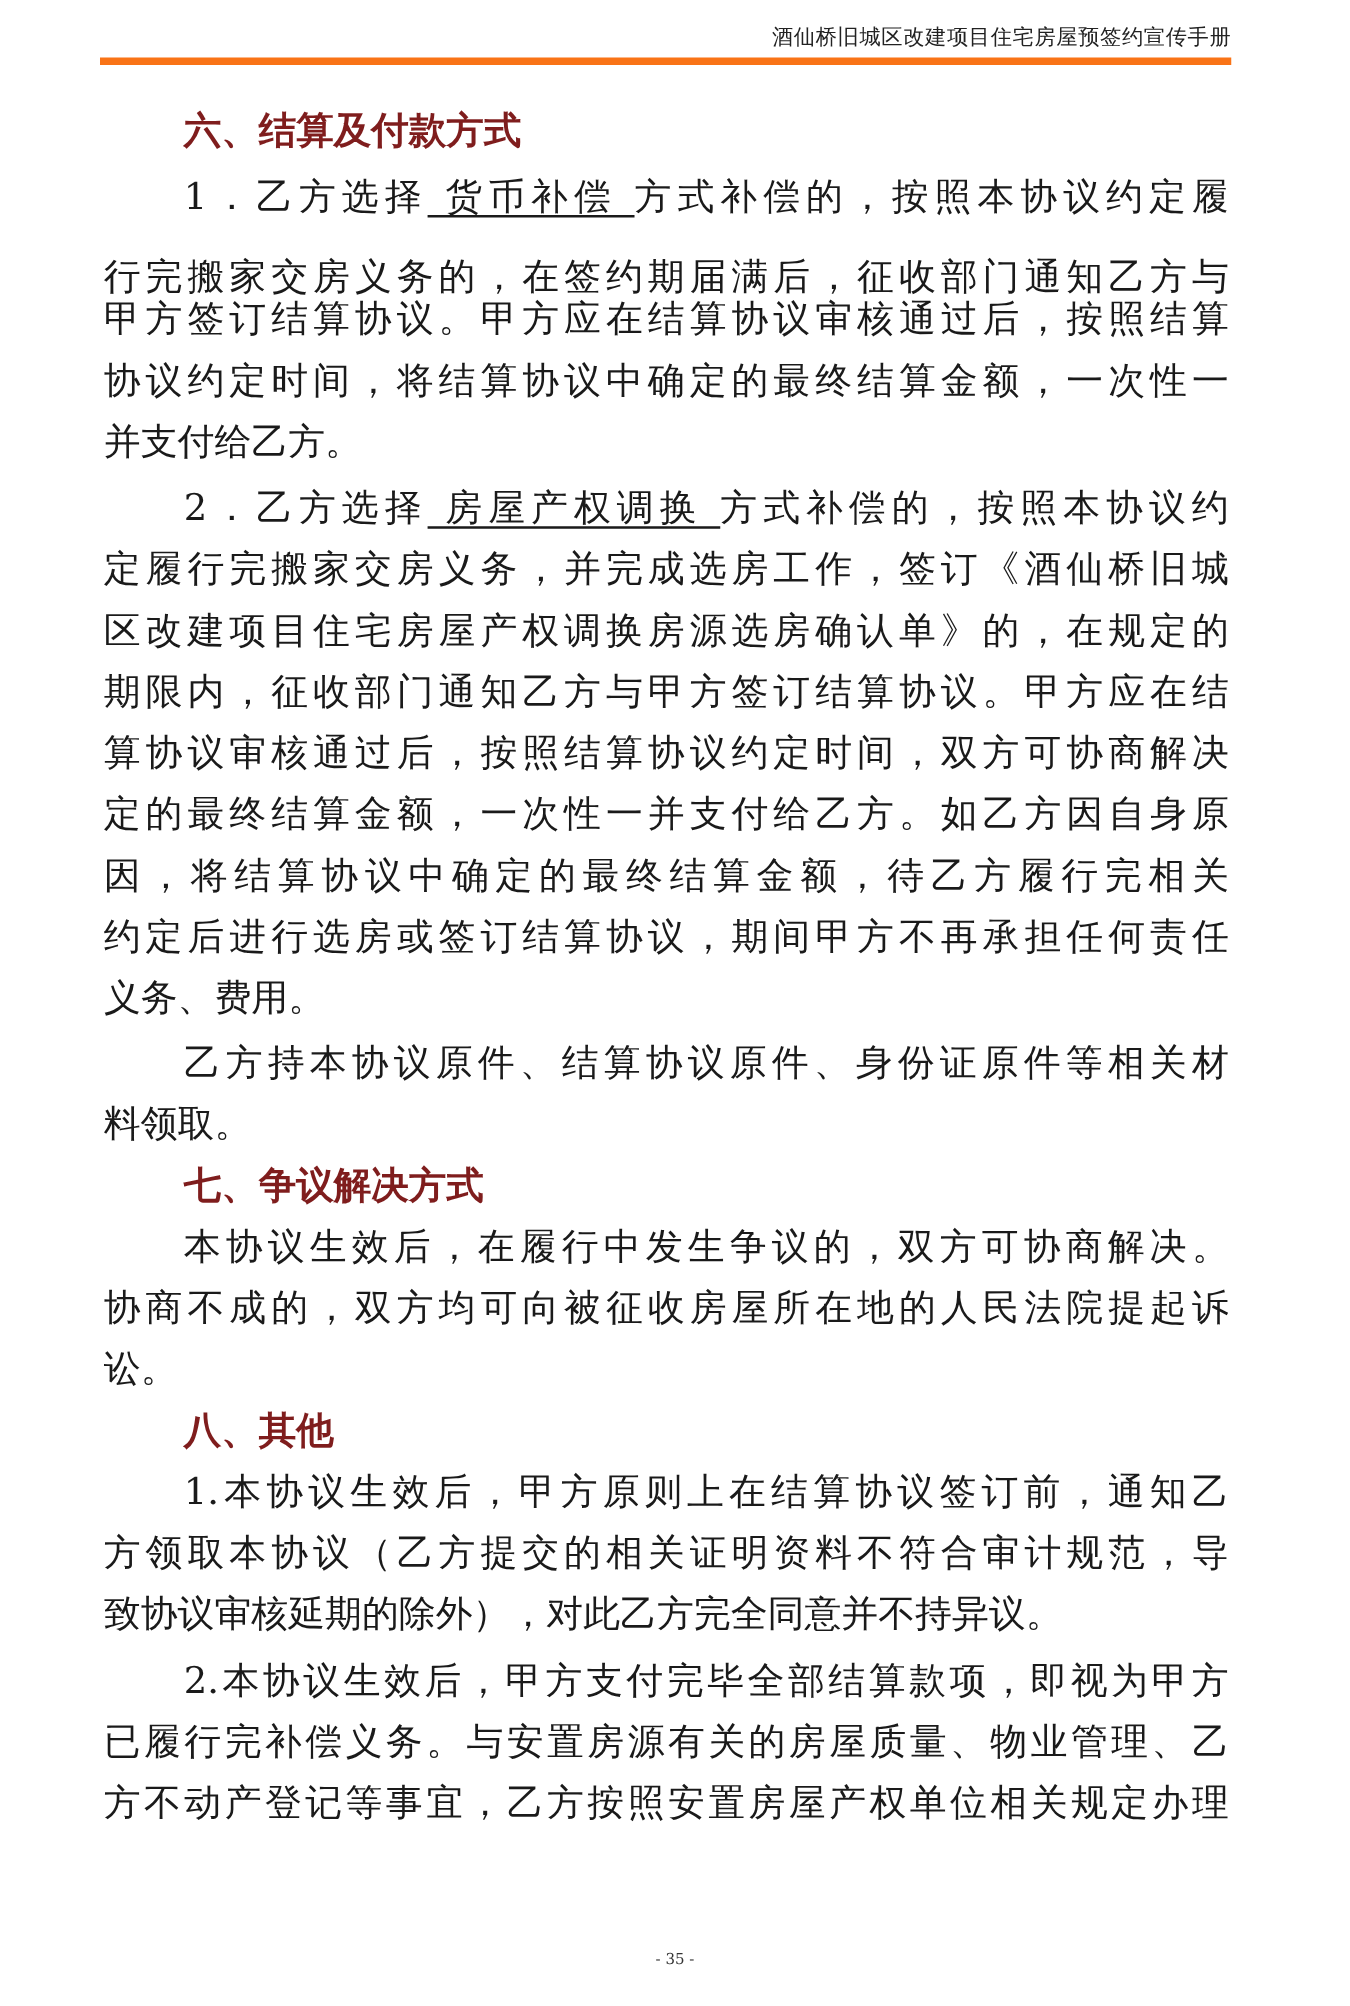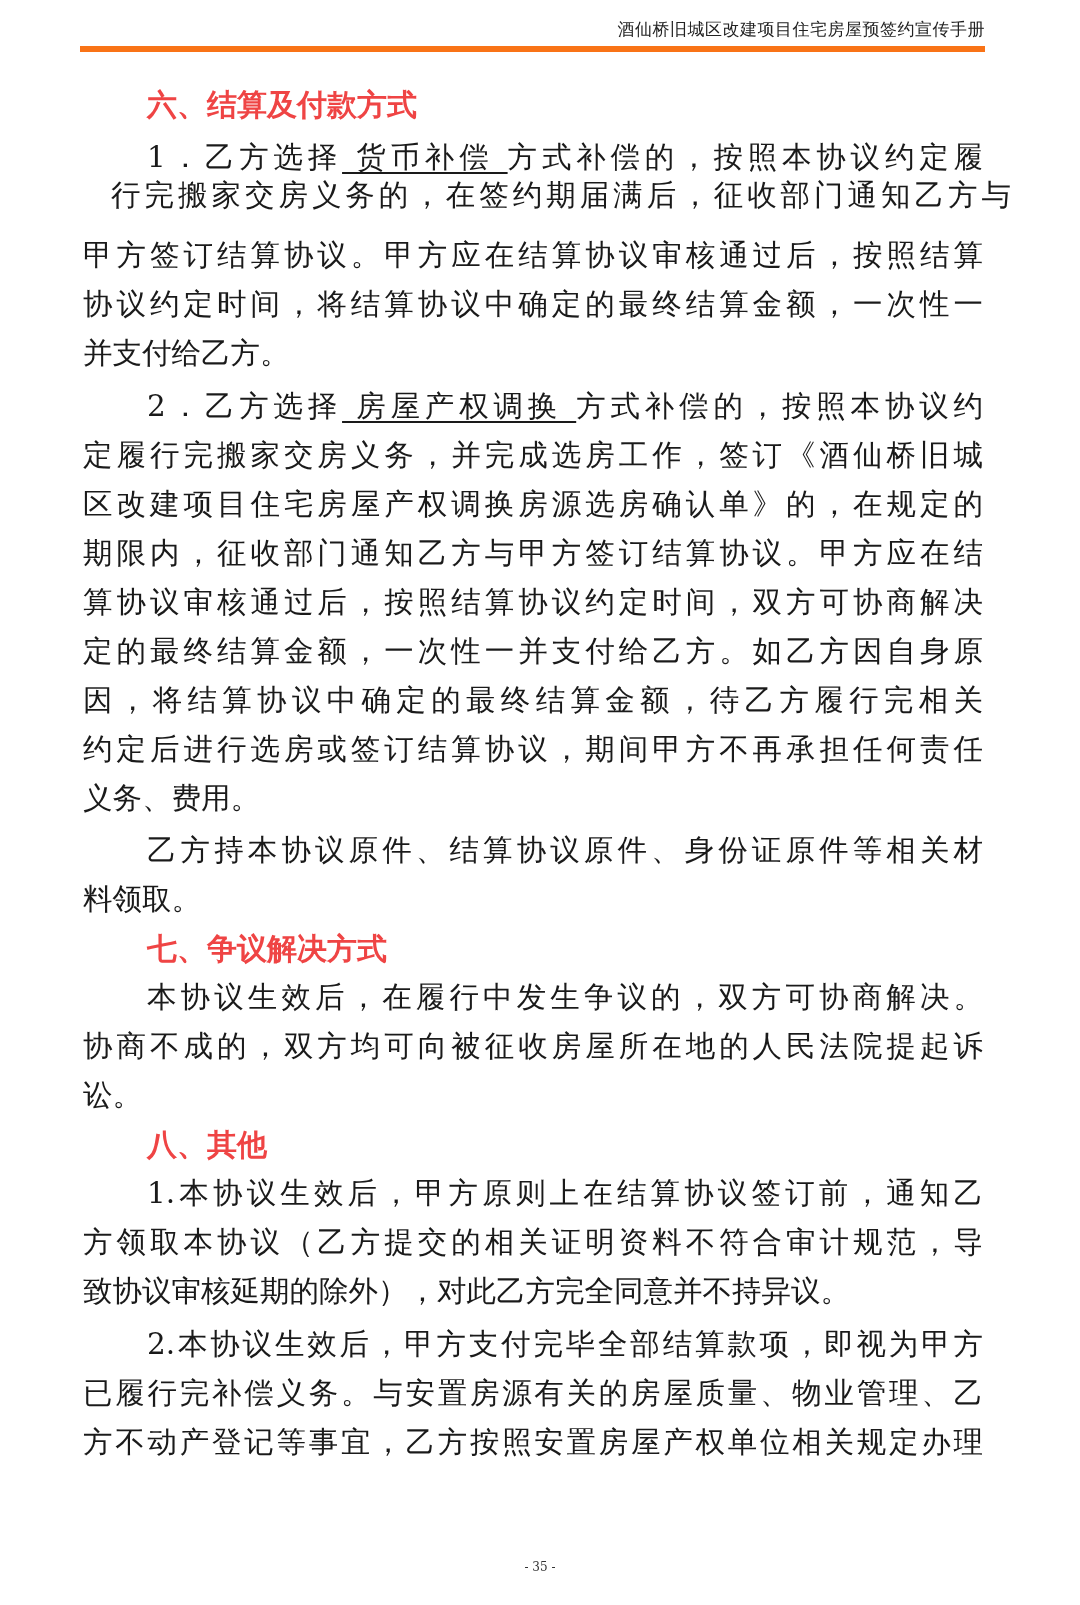--- a/index.html
+++ b/index.html
@@ -59,21 +59,21 @@
     }
     .heading {
       position: absolute;
       left: 64px;
       height: 49px;
       font-family: "DejaVu Sans", "Liberation Sans", sans-serif;
       font-weight: bold;
       font-size: 30px;
       line-height: 49px;
       white-space: nowrap;
-      color: #ef4444;
+      color: #7f1d1d;
     }
     .ul {
       text-decoration: underline;
       text-decoration-thickness: 2px;
       text-underline-offset: 5px;
     }
     .page-number {
       position: absolute;
       left: 0;
       width: 1080px;
@@ -89,21 +89,21 @@
 
 <div class="header">
   <span class="header-title">酒仙桥旧城区改建项目住宅房屋预签约宣传手册</span>
 </div>
 
 <div class="content">
 
   <div class="heading" style="top:0px;">六、结算及付款方式</div>
 
   <div class="line indent" style="top:53px;"><span>1．乙方选择</span><span class="ul"> 货币补偿 </span><span>方式补偿的，按照本协议约定履</span></div>
-  <div class="line" style="top:91px;margin-left:28px;">行完搬家交房义务的，在签约期届满后，征收部门通知乙方与</div>
+  <div class="line" style="top:117px;">行完搬家交房义务的，在签约期届满后，征收部门通知乙方与</div>
   <div class="line" style="top:151px;">甲方签订结算协议。甲方应在结算协议审核通过后，按照结算</div>
   <div class="line" style="top:200px;">协议约定时间，将结算协议中确定的最终结算金额，一次性一</div>
   <div class="line last" style="top:249px;">并支付给乙方。</div>
 
   <div class="line indent" style="top:302px;"><span>2．乙方选择</span><span class="ul"> 房屋产权调换 </span><span>方式补偿的，按照本协议约</span></div>
   <div class="line" style="top:351px;">定履行完搬家交房义务，并完成选房工作，签订《酒仙桥旧城</div>
   <div class="line" style="top:400px;">区改建项目住宅房屋产权调换房源选房确认单》的，在规定的</div>
   <div class="line" style="top:449px;">期限内，征收部门通知乙方与甲方签订结算协议。甲方应在结</div>
   <div class="line" style="top:498px;">算协议审核通过后，按照结算协议约定时间，双方可协商解决</div>
   <div class="line" style="top:547px;">定的最终结算金额，一次性一并支付给乙方。如乙方因自身原</div>

